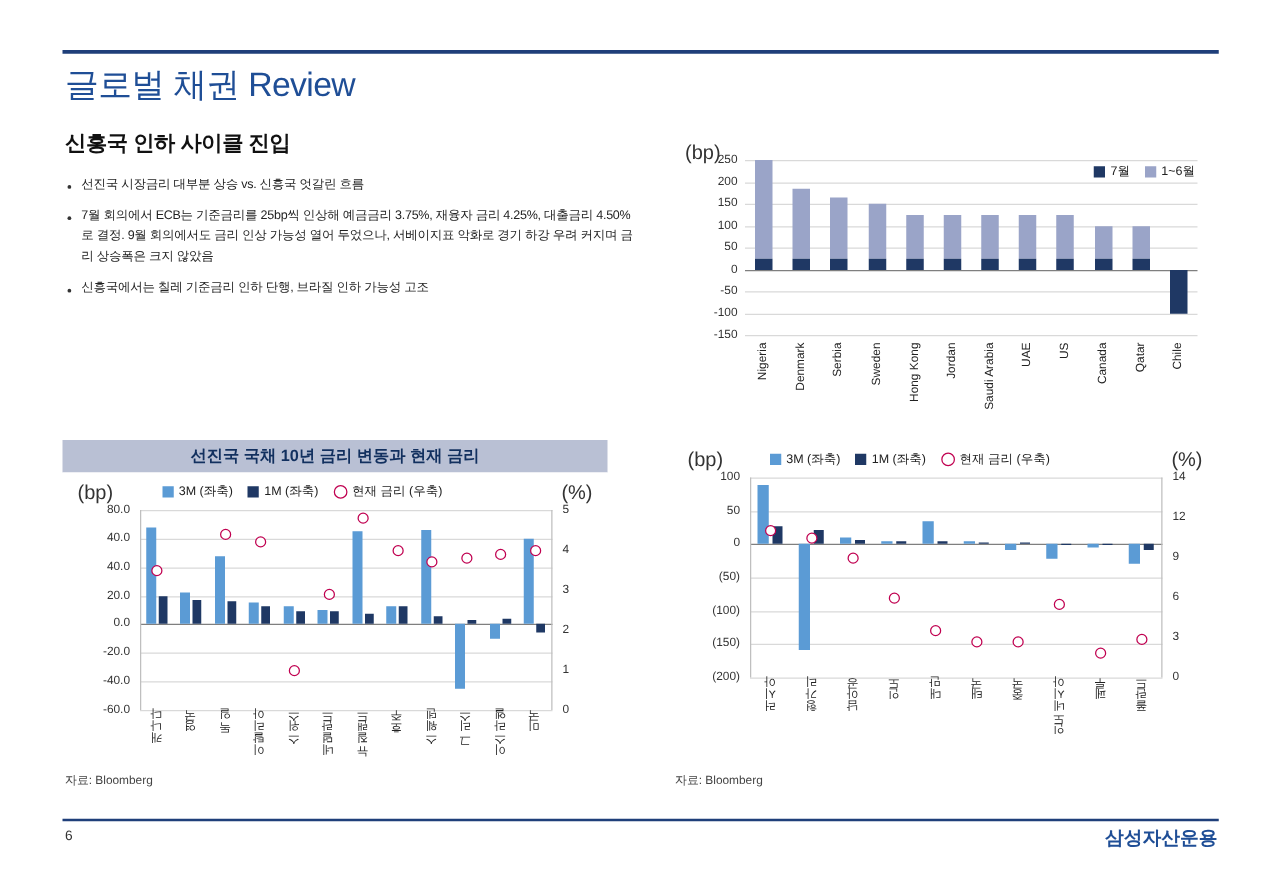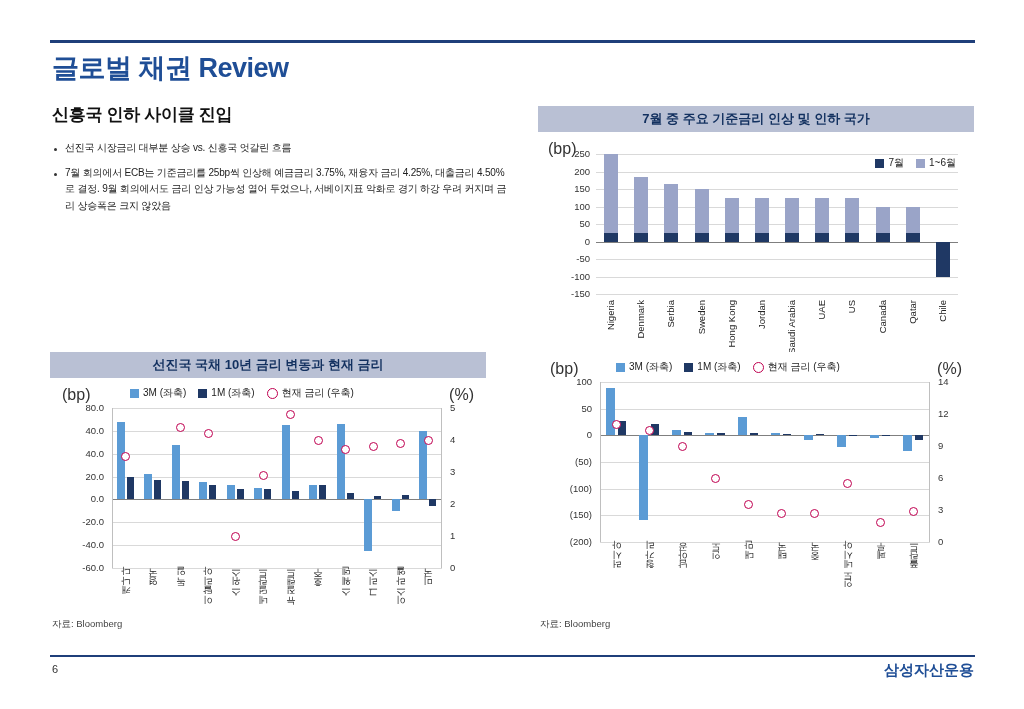--- a/index.html
+++ b/index.html
@@ -12,21 +12,21 @@
     overflow:hidden;
   }
   .page{position:absolute;left:0;top:0;width:1024px;height:709px;}
 
   
   .rule-top{position:absolute;left:50px;top:40px;width:925px;height:3px;background:#1f3f7a;}
   .rule-bottom{position:absolute;left:50px;top:655px;width:925px;height:2px;background:#1f3f7a;}
 
   .page-title{
     position:absolute;left:52px;top:50px;
-    font-size:27px;color:#1f4e96;font-weight:700;letter-spacing:-0.5px;
+    font-size:27px;color:#1f4e96;font-weight:400;letter-spacing:-0.5px;
   }
 
   .page-number{position:absolute;left:52px;top:663px;font-size:11px;color:#333;}
   .brand{position:absolute;right:50px;top:661px;font-size:15px;color:#1f4e96;font-weight:700;}
 
   
   .sub-title{
     position:absolute;left:52px;top:103px;
     font-size:17px;font-weight:700;color:#111;letter-spacing:-0.3px;
   }
@@ -99,24 +99,24 @@
 
   <div class="rule-top"></div>
   <div class="rule-bottom"></div>
 
   <div class="page-title">글로벌 채권 Review</div>
 
   <div class="sub-title">신흥국 인하 사이클 진입</div>
   <div class="bullets">
     <div class="bullet">선진국 시장금리 대부분 상승 vs. 신흥국 엇갈린 흐름</div>
     <div class="bullet">7월 회의에서 ECB는 기준금리를 25bp씩 인상해 예금금리 3.75%, 재융자 금리 4.25%, 대출금리 4.50%로 결정. 9월 회의에서도 금리 인상 가능성 열어 두었으나, 서베이지표 악화로 경기 하강 우려 커지며 금리 상승폭은 크지 않았음</div>
+    <div class="bullet">신흥국에서는 칠레 기준금리 인하 단행, 브라질 인하 가능성 고조</div>
   </div>
 
   <div class="panel" id="panel-top">
-    <div class="panel-head">7월 중 주요 기준금리 인상 및 인하 국가</div>
     <div class="panel-body">
       <div class="axis-unit" style="left:10px;top:8px;">(bp)</div>
       <div class="legend" style="right:18px;top:24px;">
         <span class="item">
             <span class="swatch navy"></span>
             <span>7월</span>
           </span>
         <span class="item">
             <span class="swatch lav"></span>
             <span>1~6월</span>

